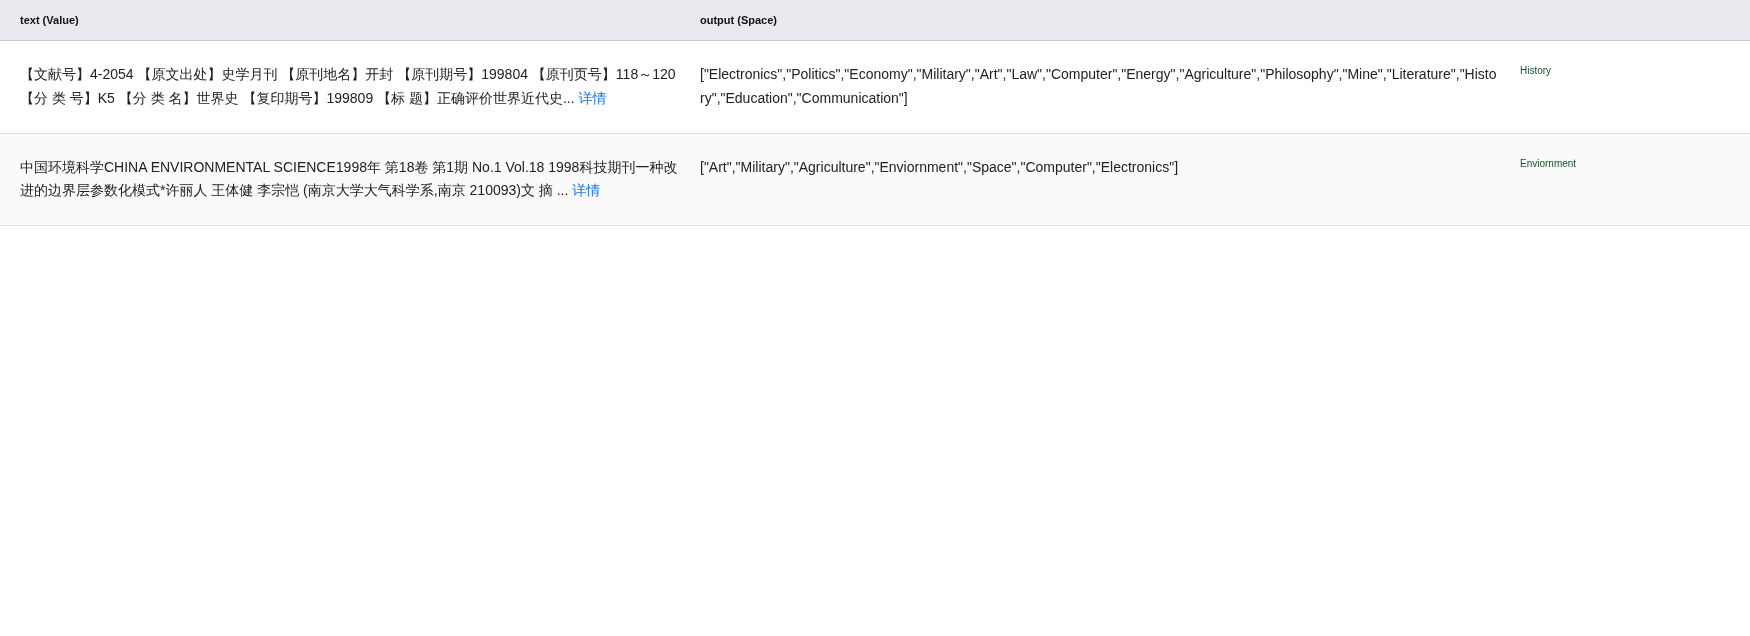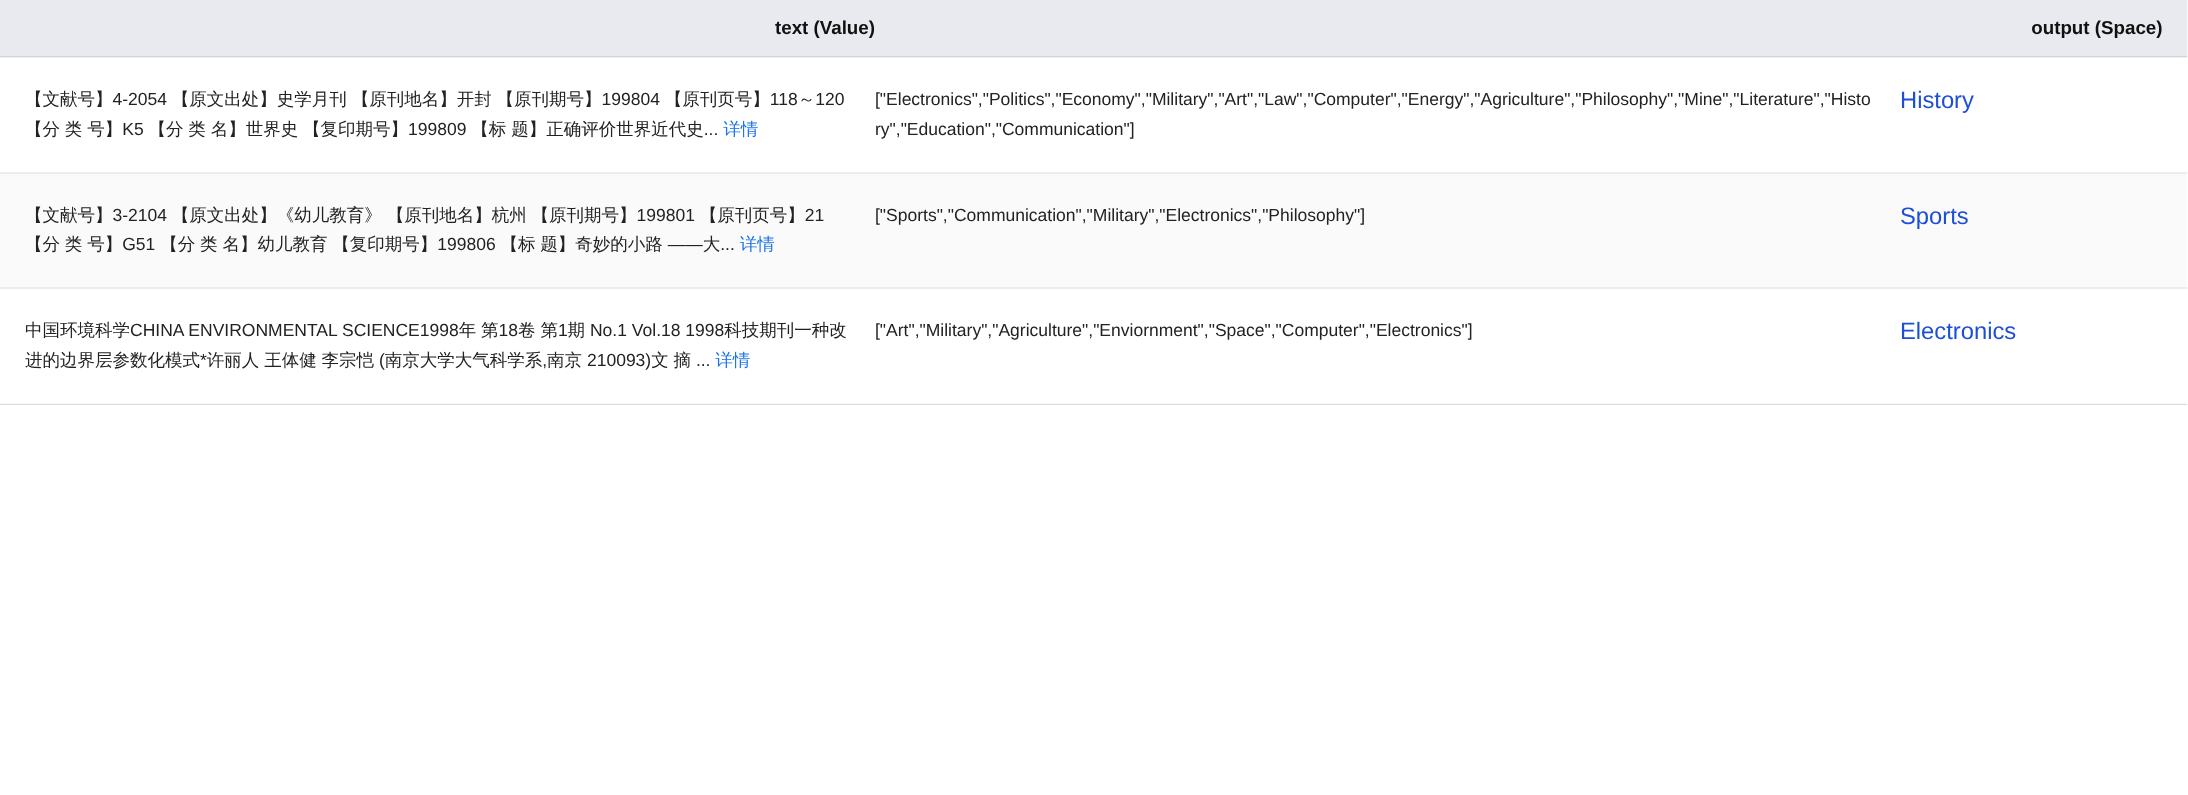--- a/index.html
+++ b/index.html
@@ -19,23 +19,22 @@
     .header-row {
       background: #e8eaf0;
       display: flex;
       width: 100%;
       padding: 14px 20px;
       border-bottom: 1px solid #ccc;
     }
 
     .header-cell {
       font-weight: bold;
-      font-size: 15px;
+      font-size: 11px;
       color: #111;
-      text-align: right;
     }
 
     .header-text {
       flex: 0 0 680px;
     }
 
     .header-category {
       flex: 0 0 820px;
     }
 
@@ -68,23 +67,23 @@
       flex: 0 0 820px;
       padding-right: 20px;
       line-height: 1.7;
       font-size: 14px;
       color: #222;
       word-break: break-word;
     }
 
     .cell-output {
       flex: 1;
-      font-size: 19px;
+      font-size: 10px;
       font-weight: 500;
-      color: #1d4ed8;
+      color: #14532d;
       padding-top: 2px;
     }
 
     .link-detail {
       color: #1a73e8;
       text-decoration: none;
       cursor: pointer;
     }
   </style>
 </head>
@@ -99,30 +98,22 @@
 
   <div class="data-row">
     <div class="cell-text">
       <span>【文献号】4-2054 【原文出处】史学月刊 【原刊地名】开封 【原刊期号】199804 【原刊页号】118～120 【分 类 号】K5 【分 类 名】世界史 【复印期号】199809 【标 题】正确评价世界近代史...</span>
       <a class="link-detail" href="#">详情</a>
     </div>
     <div class="cell-category">["Electronics","Politics","Economy","Military","Art","Law","Computer","Energy","Agriculture","Philosophy","Mine","Literature","History","Education","Communication"]</div>
     <div class="cell-output">History</div>
   </div>
 
-  <div class="data-row">
-    <div class="cell-text">
-      <span>【文献号】3-2104 【原文出处】《幼儿教育》 【原刊地名】杭州 【原刊期号】199801 【原刊页号】21 【分 类 号】G51 【分 类 名】幼儿教育 【复印期号】199806 【标 题】奇妙的小路 ——大...</span>
-      <a class="link-detail" href="#">详情</a>
-    </div>
-    <div class="cell-category">["Sports","Communication","Military","Electronics","Philosophy"]</div>
-    <div class="cell-output">Sports</div>
-  </div>
 
   <div class="data-row">
     <div class="cell-text">
       <span>中国环境科学CHINA ENVIRONMENTAL SCIENCE1998年 第18卷 第1期 No.1 Vol.18 1998科技期刊一种改进的边界层参数化模式*许丽人  王体健  李宗恺  (南京大学大气科学系,南京 210093)文  摘  ...</span>
       <a class="link-detail" href="#">详情</a>
     </div>
     <div class="cell-category">["Art","Military","Agriculture","Enviornment","Space","Computer","Electronics"]</div>
-    <div class="cell-output">Electronics</div>
+    <div class="cell-output">Enviornment</div>
   </div>
 </div>
 
 </body></html>

